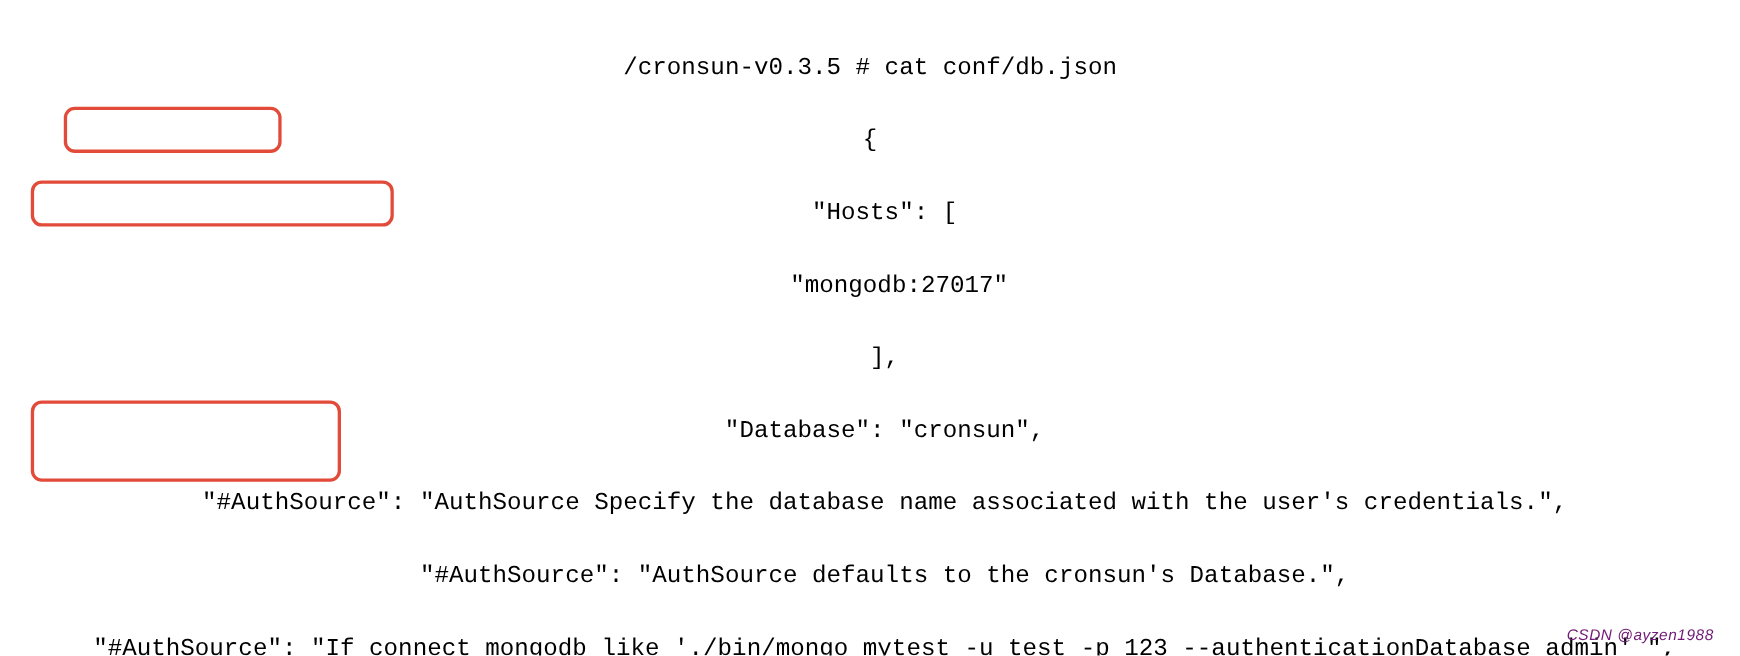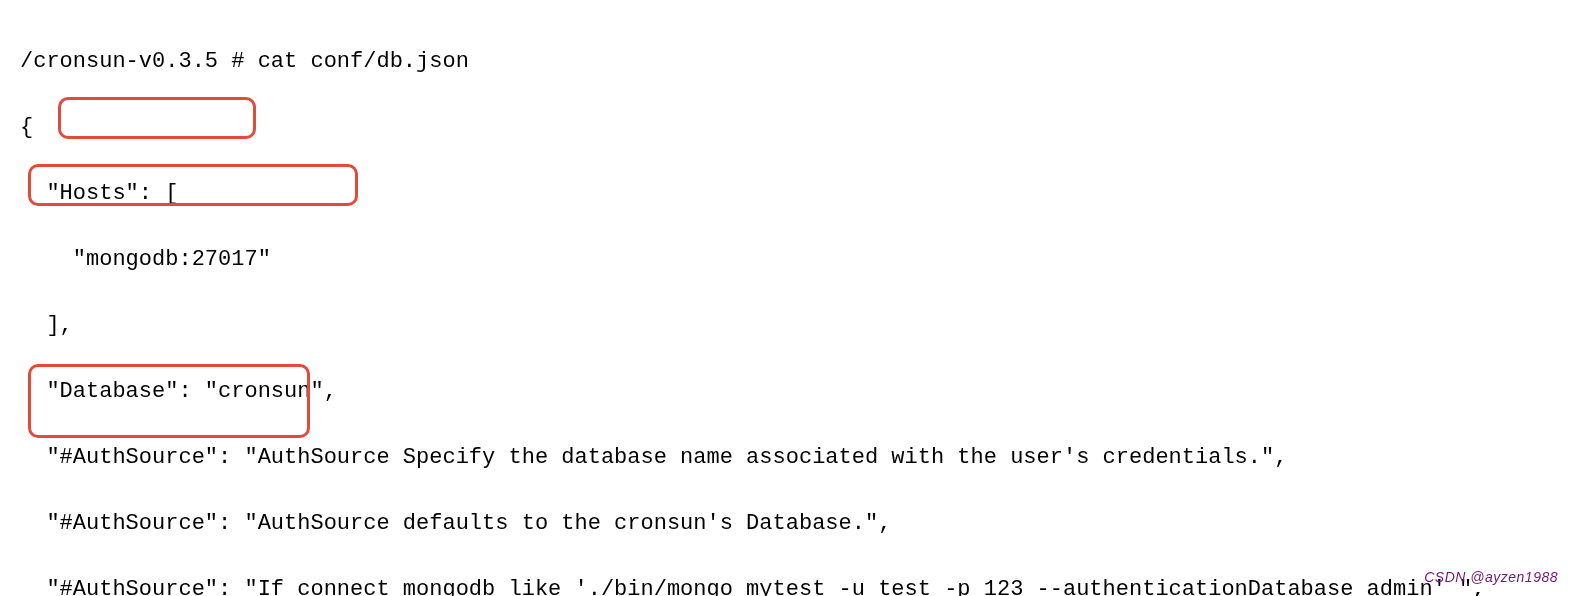--- a/index.html
+++ b/index.html
@@ -18,20 +18,21 @@
       width: 1582px;
       height: 596px;
     }
     .terminal {
       white-space: pre;
       position: relative;
     }
     .line {
       display: block;
       position: relative;
+      text-align: center;
     }
     .highlight-box {
       position: absolute;
       border: 3px solid #e24b3a;
       border-radius: 10px;
       pointer-events: none;
     }
     .watermark {
       position: absolute;
       bottom: 8px;

